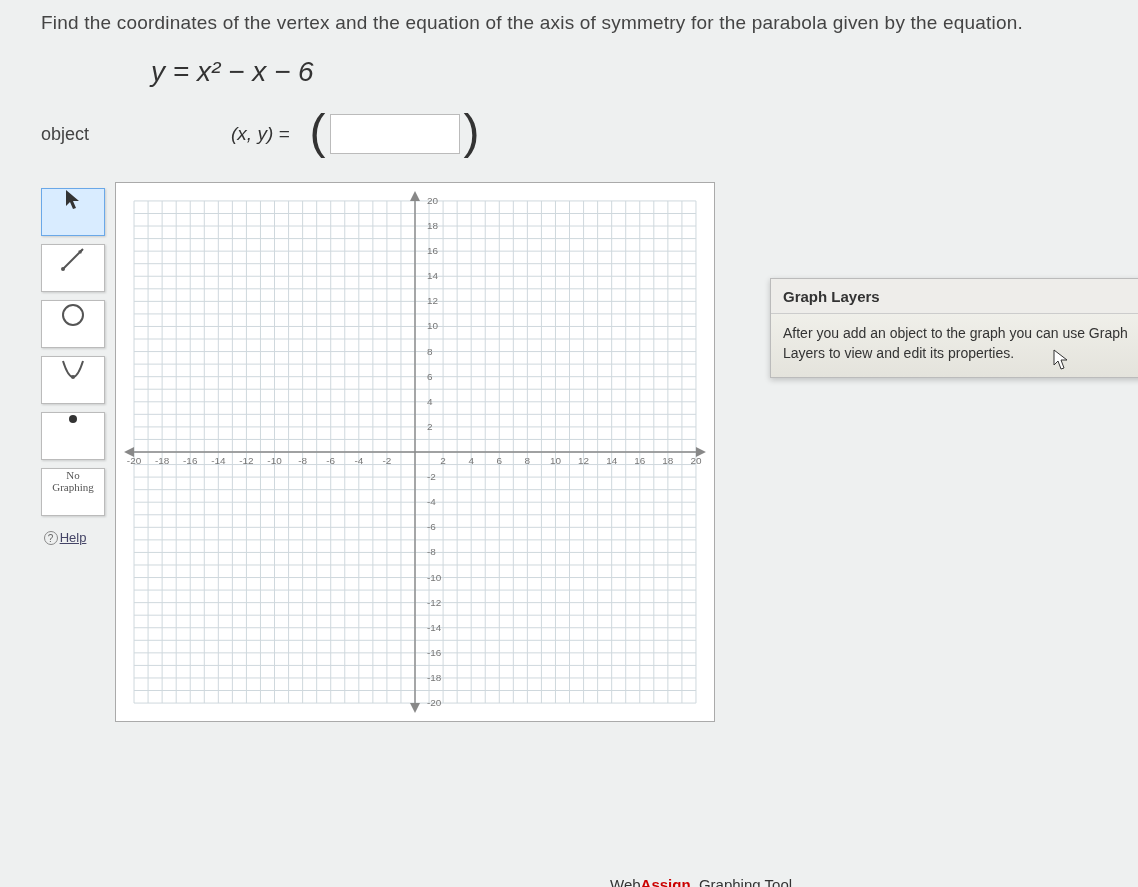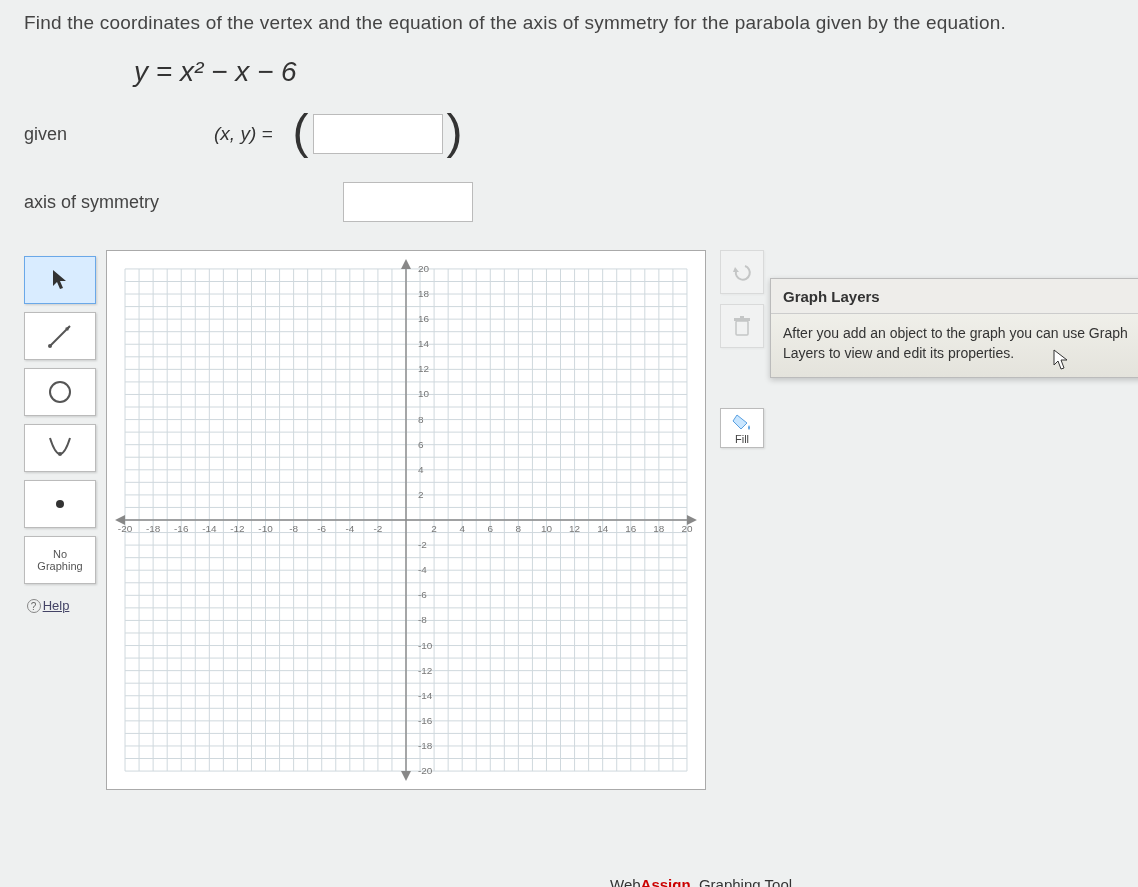--- a/index.html
+++ b/index.html
@@ -8,20 +8,21 @@
     background: #eef0f0;
     width: 1138px;
     height: 887px;
     overflow: hidden;
     position: relative;
     font-size: 17px;
     color: #333;
   }
   .page {
     padding: 12px 24px;
+    margin-left: 17px;
   }
   .question-text {
     font-size: 19px;
     color: #444;
     letter-spacing: 0.2px;
     margin-bottom: 22px;
   }
   .equation-line {
     font-size: 28px;
     font-style: italic;
@@ -74,31 +75,32 @@
   }
   
   .toolbar {
     display: flex;
     flex-direction: column;
     gap: 8px;
     margin-right: 10px;
     margin-top: 6px;
   }
   .tool-btn {
-    width: 72px;
+    width: 64px;
     height: 48px;
     border: 1px solid #bbb;
     background: #fff;
     display: flex;
-    align-items: center;
+    align-items: flex-start;
     justify-content: center;
     box-shadow: 1px 1px 2px rgba(0,0,0,0.15);
     font-size: 20px;
     color: #555;
     user-select: none;
+    font-family: Liberation Serif, serif;
   }
   .tool-btn.active {
     background: #d9ecff;
     border-color: #6aa8e8;
   }
   .tool-btn.nosol {
     font-size: 11px;
     line-height: 1.1;
     text-align: center;
   }
@@ -229,32 +231,27 @@
 <body>
 
 <div class="page">
   <div class="question-text">Find the coordinates of the vertex and the equation of the axis of symmetry for the parabola given by the equation.</div>
 
   <div class="equation-line">
     <span class="eq">y = x² − x − 6</span>
   </div>
 
   <div class="row">
-    <div class="label-col">given</div>
+    <div class="label-col">object</div>
     <span class="xy-label">(x, y)  =</span>
     <span class="paren">(</span>
     <input class="answer-input" type="text" style="">
     <span class="paren">)</span>
   </div>
 
-  <div class="row">
-    <div class="label-col">axis of symmetry</div>
-    <span style="width:125px;"></span>
-    <input class="answer-input" type="text" style="">
-  </div>
 
 
   <div class="graph-area">
 
     <div class="toolbar">
       <div class="tool-btn active">
         <svg width="18" height="22" viewBox="0 0 18 22">
             <path d="M2 1 L2 17 L6 13 L9 20 L12 19 L9 12 L15 12 Z" fill="#333"></path>
           </svg>
       </div>
@@ -418,43 +415,20 @@
           <text x="312" y="172.20000000000005" class="tick-label" text-anchor="start">8</text>
           <text x="312" y="147" class="tick-label" text-anchor="start">10</text>
           <text x="312" y="121.79999999999995" class="tick-label" text-anchor="start">12</text>
           <text x="312" y="96.60000000000002" class="tick-label" text-anchor="start">14</text>
           <text x="312" y="71.39999999999998" class="tick-label" text-anchor="start">16</text>
           <text x="312" y="46.200000000000045" class="tick-label" text-anchor="start">18</text>
           <text x="312" y="21" class="tick-label" text-anchor="start">20</text>
         </svg>
     </div>
 
-    <div class="right-controls">
-      <div class="square-btn disabled">
-        <svg width="22" height="22" viewBox="0 0 22 22">
-            <path d="M14 5 A7 7 0 1 1 5 10" fill="none" stroke="#888" stroke-width="2"></path>
-            <polygon points="4,6 8,11 2,11" fill="#888"></polygon>
-          </svg>
-      </div>
-      <div class="square-btn disabled">
-        <svg width="20" height="22" viewBox="0 0 20 22">
-            <rect x="4" y="6" width="12" height="14" rx="1" fill="none" stroke="#888" stroke-width="1.5"></rect>
-            <rect x="2" y="3" width="16" height="3" fill="#888"></rect>
-            <rect x="8" y="1" width="4" height="2" fill="#888"></rect>
-          </svg>
-      </div>
-      <div style="height:40px;"></div>
-      <div class="fill-btn">
-        <svg class="fill-icon" width="22" height="18" viewBox="0 0 22 18">
-            <path d="M6 2 L16 10 L10 16 L2 8 Z" fill="#c9e6ff" stroke="#5aa0e0"></path>
-            <path d="M18 12 Q20 15 18 17 Q16 15 18 12 Z" fill="#5aa0e0"></path>
-          </svg>
-        <span>Fill</span>
-      </div>
-    </div>
   </div>
 </div>
 
 <div class="layers-panel">
   <div class="layers-header">
     <span>Graph Layers</span>
     <span class="chevron-left">«</span>
   </div>
   <div class="layers-body">
     <span>After you add an object to the graph you can use Graph Layers to view and edit its properties.</span>

